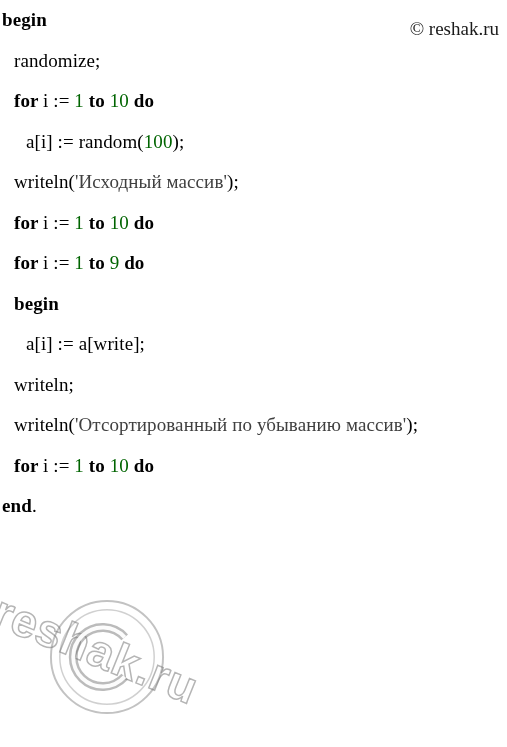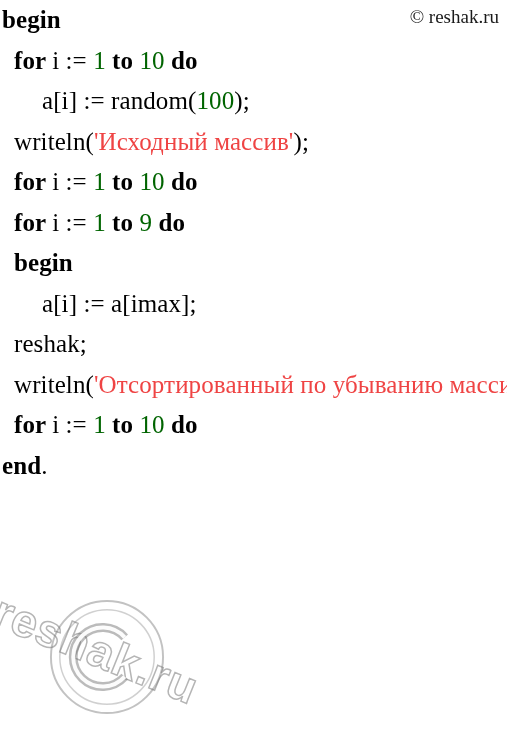--- a/index.html
+++ b/index.html
@@ -12,52 +12,52 @@
     width: 507px;
     height: 747px;
     background: #ffffff;
     overflow: hidden;
     font-family: "Liberation Serif", "DejaVu Serif", serif;
   }
 
   
   #site-credit {
     position: absolute;
-    top: 4px;
+    top: 16px;
     right: 8px;
     font-size: 19px;
     line-height: 26px;
     color: #1a1a1a;
     white-space: nowrap;
     text-align: right;
   }
 
   
   #code-listing {
     position: absolute;
     top: 0px;
     left: 0px;
     width: 507px;
   }
   .code-line {
     height: 40.5px;
     line-height: 40.5px;
-    font-size: 25px;
+    font-size: 19px;
     color: #000000;
     white-space: pre;
     letter-spacing: 0.1px;
   }
   .ind-0 { padding-left: 2px; }
   .ind-1 { padding-left: 14px; }
-  .ind-2 { padding-left: 42px; }
+  .ind-2 { padding-left: 26px; }
 
   .tok { white-space: pre; }
   .kw   { font-weight: bold; color: #000000; }
   .num  { color: #006400; }
-  .str  { color: #ef4444; }
+  .str  { color: #404040; }
   .plain{ color: #000000; }
 
   
   #watermark {
     position: absolute;
     left: 0;
     top: 560px;
     width: 260px;
     height: 190px;
     pointer-events: none;
@@ -86,28 +86,29 @@
 </style>
 </head>
 <body>
 
 <div id="page">
 
   <div id="site-credit">© reshak.ru</div>
 
   <div id="code-listing">
       <div class="code-line ind-0"><span class="tok kw">begin</span></div>
+      <div class="code-line ind-1"><span class="tok plain">randomize;</span></div>
       <div class="code-line ind-1"><span class="tok kw">for </span><span class="tok plain">i := </span><span class="tok num">1</span><span class="tok kw"> to </span><span class="tok num">10</span><span class="tok kw"> do</span></div>
       <div class="code-line ind-2"><span class="tok plain">a[i] := random(</span><span class="tok num">100</span><span class="tok plain">);</span></div>
       <div class="code-line ind-1"><span class="tok plain">writeln(</span><span class="tok str">'Исходный массив'</span><span class="tok plain">);</span></div>
       <div class="code-line ind-1"><span class="tok kw">for </span><span class="tok plain">i := </span><span class="tok num">1</span><span class="tok kw"> to </span><span class="tok num">10</span><span class="tok kw"> do</span></div>
       <div class="code-line ind-1"><span class="tok kw">for </span><span class="tok plain">i := </span><span class="tok num">1</span><span class="tok kw"> to </span><span class="tok num">9</span><span class="tok kw"> do</span></div>
       <div class="code-line ind-1"><span class="tok kw">begin</span></div>
-      <div class="code-line ind-2"><span class="tok plain">a[i] := a[imax];</span></div>
-      <div class="code-line ind-1"><span class="tok plain">reshak;</span></div>
+      <div class="code-line ind-2"><span class="tok plain">a[i] := a[write];</span></div>
+      <div class="code-line ind-1"><span class="tok plain">writeln;</span></div>
       <div class="code-line ind-1"><span class="tok plain">writeln(</span><span class="tok str">'Отсортированный по убыванию массив'</span><span class="tok plain">);</span></div>
       <div class="code-line ind-1"><span class="tok kw">for </span><span class="tok plain">i := </span><span class="tok num">1</span><span class="tok kw"> to </span><span class="tok num">10</span><span class="tok kw"> do</span></div>
       <div class="code-line ind-0"><span class="tok kw">end</span><span class="tok plain">.</span></div>
     </div>
 
   <div id="watermark">
     <div id="wm-text">reshak.ru</div>
     <svg id="wm-circle" viewBox="0 0 120 120">
       <circle cx="60" cy="60" r="57" fill="none" stroke="rgba(120,120,120,0.45)" stroke-width="2"></circle>
       <circle cx="60" cy="60" r="48" fill="none" stroke="rgba(120,120,120,0.35)" stroke-width="1.5"></circle>

